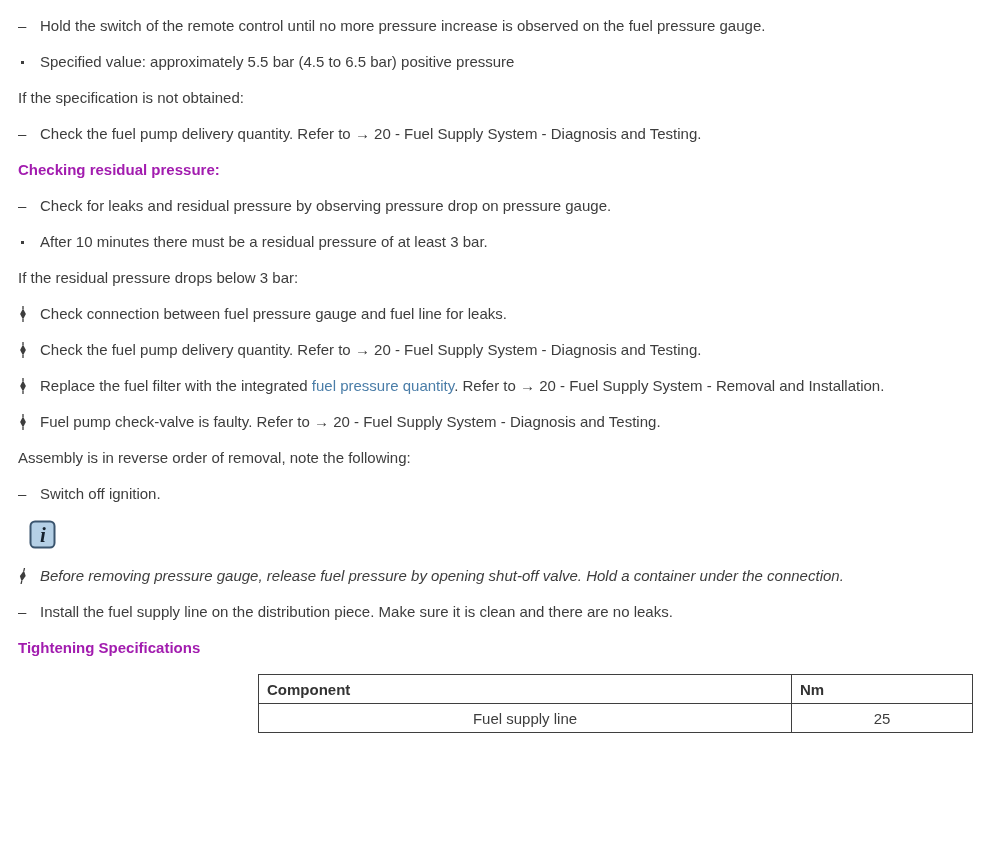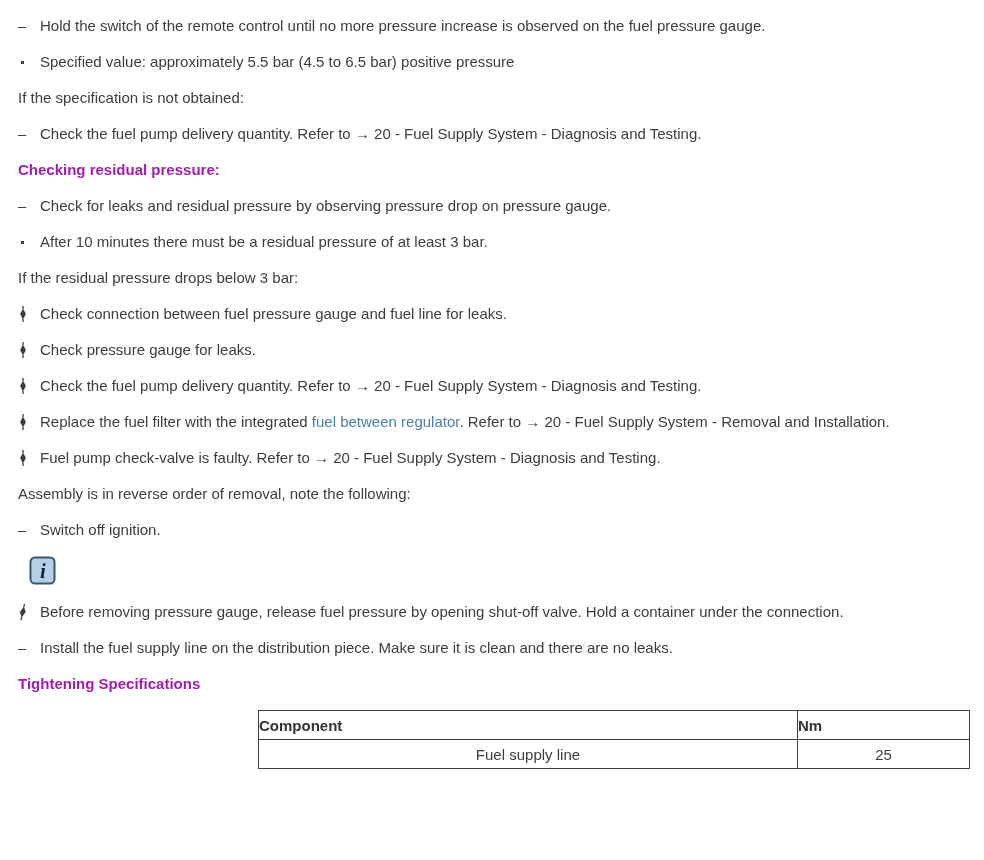--- a/index.html
+++ b/index.html
@@ -55,41 +55,42 @@
   .heading {
     font-weight: bold;
     color: #a21caf;
     line-height: 20px;
     margin-bottom: 16px;
   }
   .text {
     line-height: 20px;
   }
   .italic-text {
+    font-style: italic;
   }
   a.inline-link {
     color: #4a7da8;
     text-decoration: none;
     cursor: pointer;
   }
   .icon-row {
     margin-top: 14px;
     margin-bottom: 14px;
     padding-left: 11px;
   }
   .spec-table {
     border-collapse: collapse;
     margin-left: 240px;
     margin-top: 12px;
     width: 712px;
     table-layout: fixed;
   }
   .spec-table th, .spec-table td {
     border: 1px solid #3f3f3f;
-    padding: 3px 0;
+    padding: 3px 8px;
     height: 22px;
     font-size: 15px;
     color: #3d3d3d;
   }
   .spec-table th {
     font-weight: bold;
     color: #333333;
   }
   .col-component { width: 516px; text-align: left; }
   .col-nm { width: 164px; text-align: left; }
@@ -146,30 +147,20 @@
     <span class="marker">
       <svg class="diamond-svg" width="8" height="16" viewBox="0 0 8 16">
           <line x1="4" y1="0" x2="4" y2="3" stroke="#3d3d3d" stroke-width="1.3"></line>
           <polygon points="4,2.6 6.9,8 4,13.4 1.1,8" fill="#3d3d3d"></polygon>
           <line x1="4" y1="13" x2="4" y2="16" stroke="#3d3d3d" stroke-width="1.3"></line>
         </svg>
     </span>
     <span class="text">Check connection between fuel pressure gauge and fuel line for leaks.</span>
   </div>
 
-  <div class="row">
-    <span class="marker">
-      <svg class="diamond-svg" width="8" height="16" viewBox="0 0 8 16">
-          <line x1="4" y1="0" x2="4" y2="3" stroke="#3d3d3d" stroke-width="1.3"></line>
-          <polygon points="4,2.6 6.9,8 4,13.4 1.1,8" fill="#3d3d3d"></polygon>
-          <line x1="4" y1="13" x2="4" y2="16" stroke="#3d3d3d" stroke-width="1.3"></line>
-        </svg>
-    </span>
-    <span class="text">Check pressure gauge for leaks.</span>
-  </div>
 
 
   <div class="row">
     <span class="marker">
       <svg class="diamond-svg" width="8" height="16" viewBox="0 0 8 16">
           <line x1="4" y1="0" x2="4" y2="3" stroke="#3d3d3d" stroke-width="1.3"></line>
           <polygon points="4,2.6 6.9,8 4,13.4 1.1,8" fill="#3d3d3d"></polygon>
           <line x1="4" y1="13" x2="4" y2="16" stroke="#3d3d3d" stroke-width="1.3"></line>
         </svg>
     </span>
@@ -177,21 +168,21 @@
   </div>
 
   <div class="row">
     <span class="marker">
       <svg class="diamond-svg" width="8" height="16" viewBox="0 0 8 16">
           <line x1="4" y1="0" x2="4" y2="3" stroke="#3d3d3d" stroke-width="1.3"></line>
           <polygon points="4,2.6 6.9,8 4,13.4 1.1,8" fill="#3d3d3d"></polygon>
           <line x1="4" y1="13" x2="4" y2="16" stroke="#3d3d3d" stroke-width="1.3"></line>
         </svg>
     </span>
-    <span class="text"><span>Replace the fuel filter with the integrated </span><a class="inline-link">fuel between regulator</a><span>. Refer to → 20 - Fuel Supply System - Removal and Installation.</span></span>
+    <span class="text"><span>Replace the fuel filter with the integrated </span><a class="inline-link">fuel pressure quantity</a><span>. Refer to → 20 - Fuel Supply System - Removal and Installation.</span></span>
   </div>
 
   <div class="row">
     <span class="marker">
       <svg class="diamond-svg" width="8" height="16" viewBox="0 0 8 16">
           <line x1="4" y1="0" x2="4" y2="3" stroke="#3d3d3d" stroke-width="1.3"></line>
           <polygon points="4,2.6 6.9,8 4,13.4 1.1,8" fill="#3d3d3d"></polygon>
           <line x1="4" y1="13" x2="4" y2="16" stroke="#3d3d3d" stroke-width="1.3"></line>
         </svg>
     </span>

